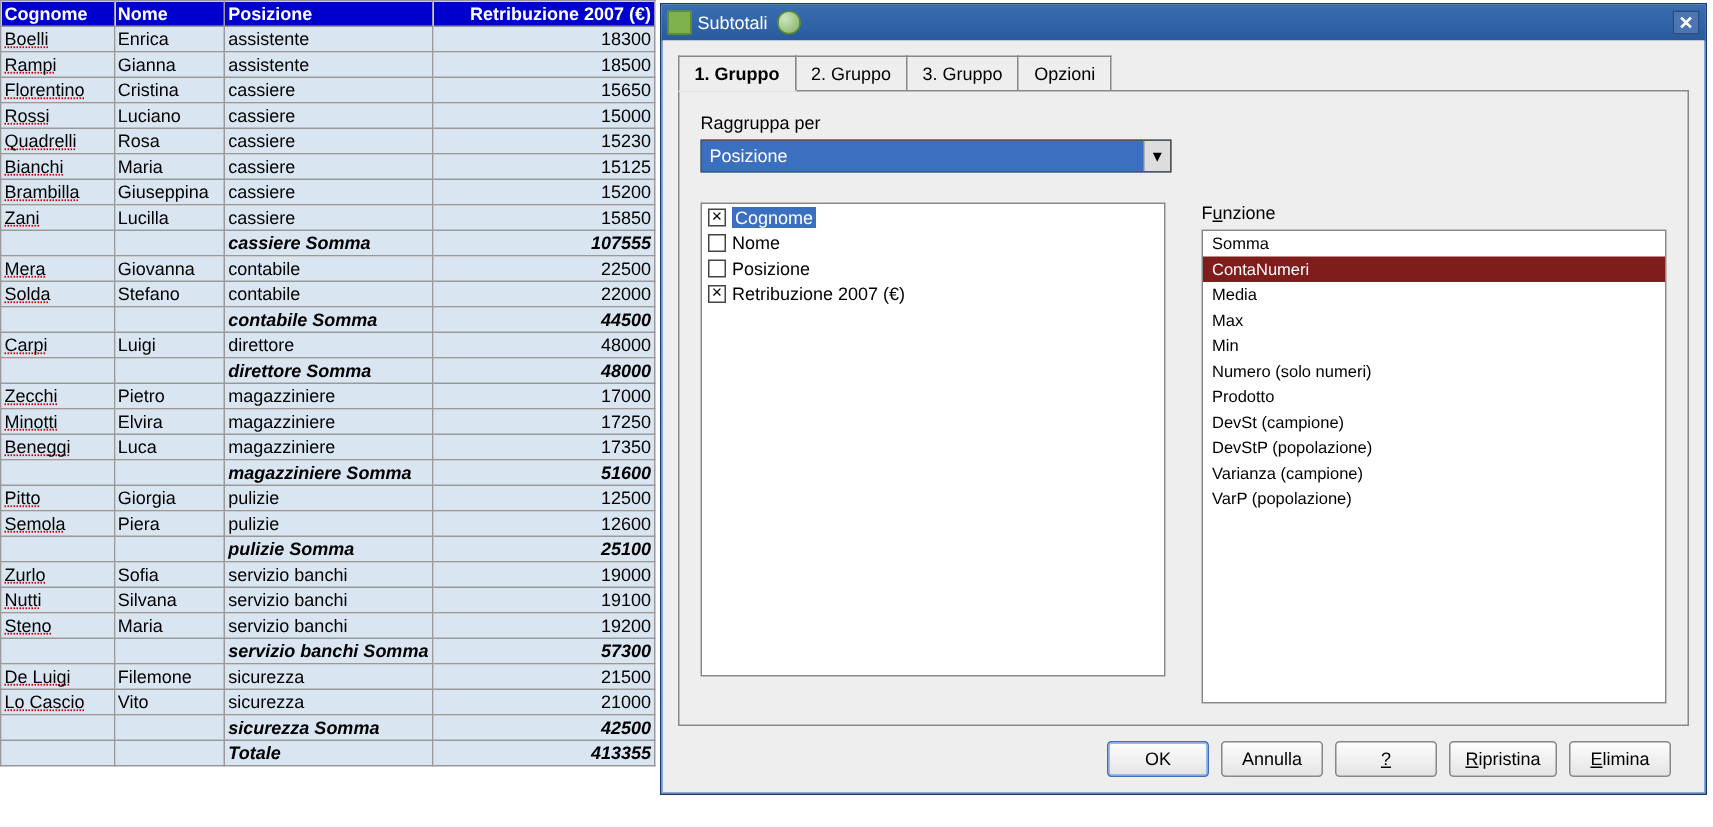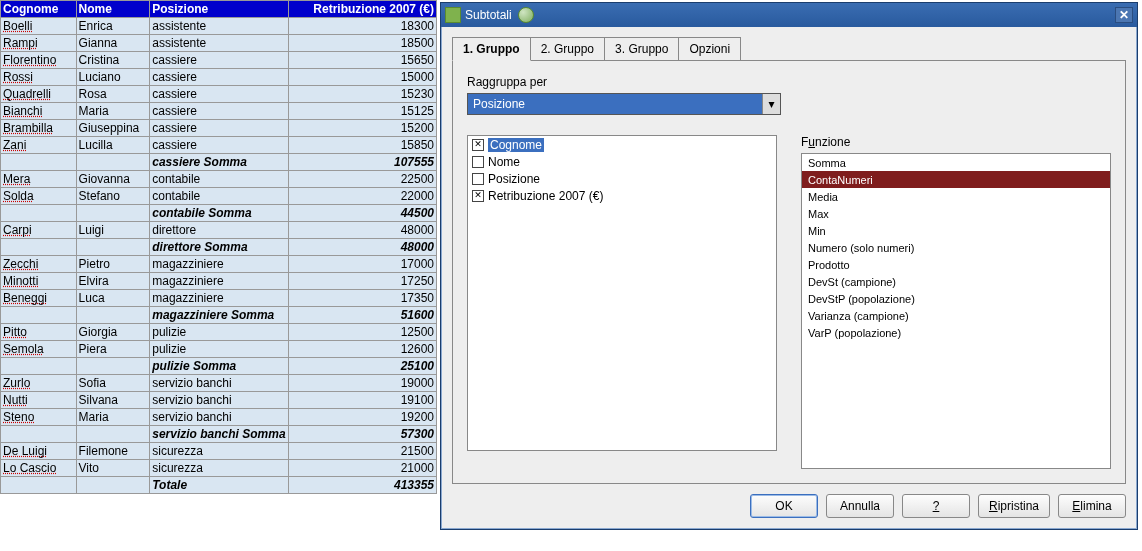--- a/index.html
+++ b/index.html
@@ -45,21 +45,21 @@
   .col { flex: 1; }
 
   .listbox { border: 1px solid #888; background: #fff; height: 316px; }
   .listbox.func { height: 316px; }
   .check-item { display: flex; align-items: center; padding: 1px 4px; font-size: 12px; height: 17px; }
   .check-item .box { width: 12px; height: 12px; border: 1px solid #444; background: #fff; margin-right: 4px; display: flex; align-items: center; justify-content: center; font-size: 9px; line-height: 1; }
   .check-item.sel span.txt { background: #3b6fbf; color: #fff; padding: 0 2px; }
   .func-item { padding: 1px 6px; font-size: 11px; height: 17px; display: flex; align-items: center; }
   .func-item.sel { background: #7f1d1d; color: #fff; }
 
-  .btnrow { position: absolute; bottom: 10px; right: 10px; display: flex; gap: 8px; align-items: center; }
+  .btnrow { position: absolute; bottom: 10px; right: 22px; display: flex; gap: 8px; align-items: center; }
   .btn { min-width: 68px; height: 24px; border: 1px solid #888; background: linear-gradient(#fdfdfd,#e4e4e4); border-radius: 3px; font-size: 12px; padding: 0 10px; cursor: pointer; }
   .btn.def { border: 1px solid #3b6fbf; box-shadow: 0 0 0 1px #9bbbe6 inset; }
   .btn .accel { text-decoration: underline; }
 </style>
 </head>
 <body>
 
 <table class="sheet">
   <colgroup>
       <col class="c1">
@@ -230,20 +230,26 @@
         <td class="cogn">De Luigi</td>
         <td>Filemone</td>
         <td>sicurezza</td>
         <td class="num">21500</td>
       </tr>
       <tr>
         <td class="cogn">Lo Cascio</td>
         <td>Vito</td>
         <td>sicurezza</td>
         <td class="num">21000</td>
+      </tr>
+      <tr class="subtotal">
+        <td></td>
+        <td></td>
+        <td>sicurezza Somma</td>
+        <td class="num">42500</td>
       </tr>
       <tr class="grand">
         <td></td>
         <td></td>
         <td>Totale</td>
         <td class="num">413355</td>
       </tr>
     </tbody>
 </table>
 

